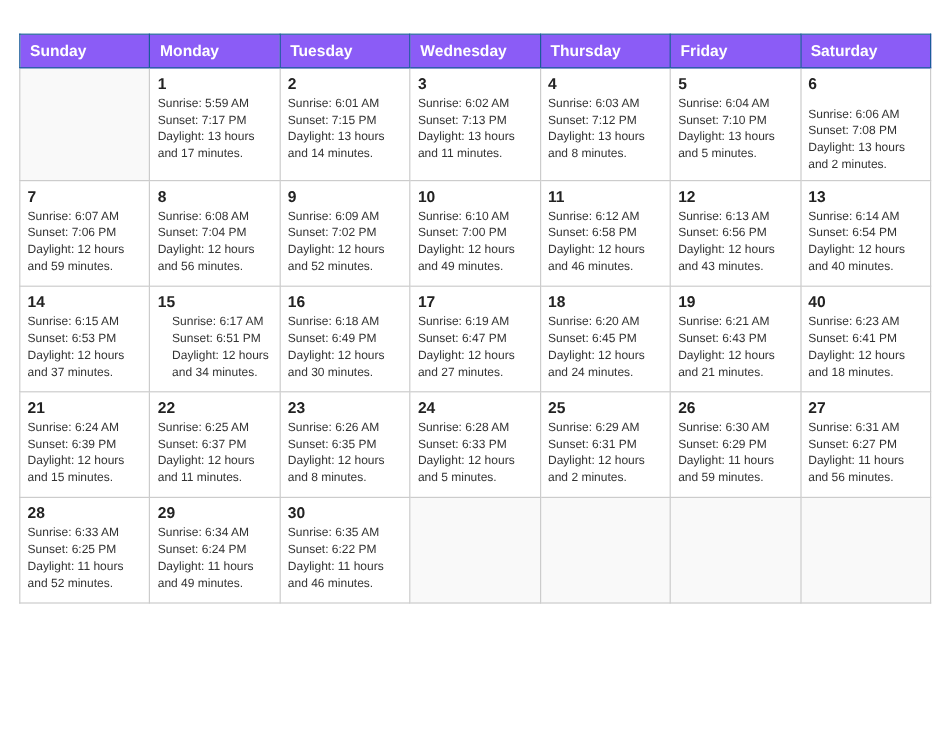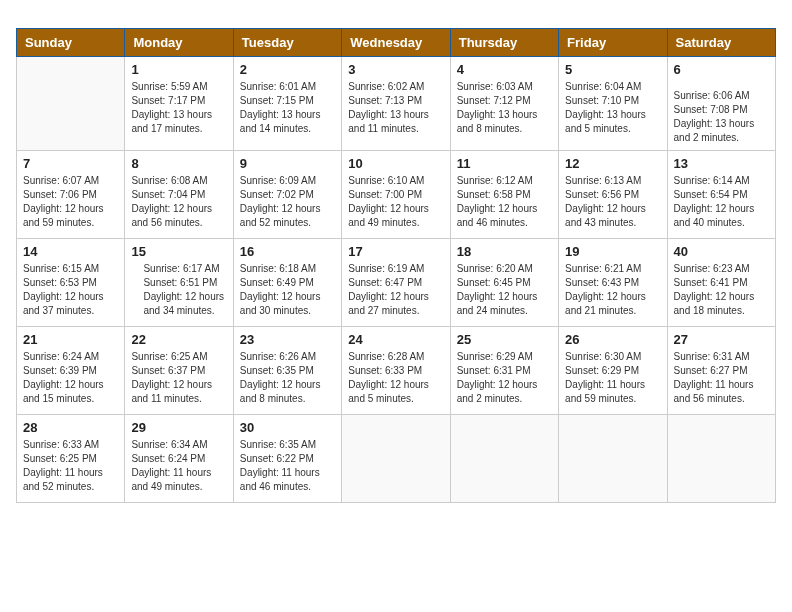--- a/index.html
+++ b/index.html
@@ -36,21 +36,21 @@
     .location {
       font-size: 16px;
       color: #555;
     }
     table {
       width: 100%;
       border-collapse: collapse;
       table-layout: fixed;
     }
     th {
-      background-color: #a16207;
+      background-color: #8b5cf6;
       color: #fff;
       text-align: left;
       padding: 6px 8px;
       font-size: 13px;
       font-weight: bold;
       border: 1px solid #1a5c99;
     }
     td {
       border: 1px solid #ccc;
       vertical-align: top;

